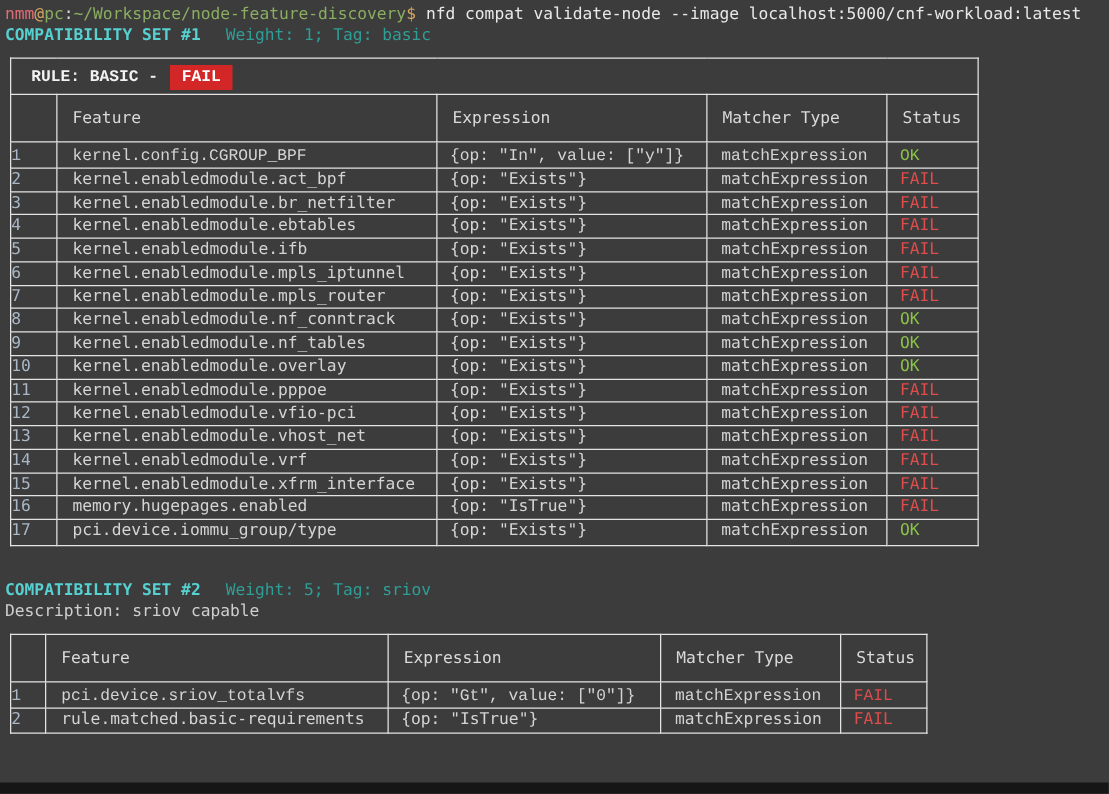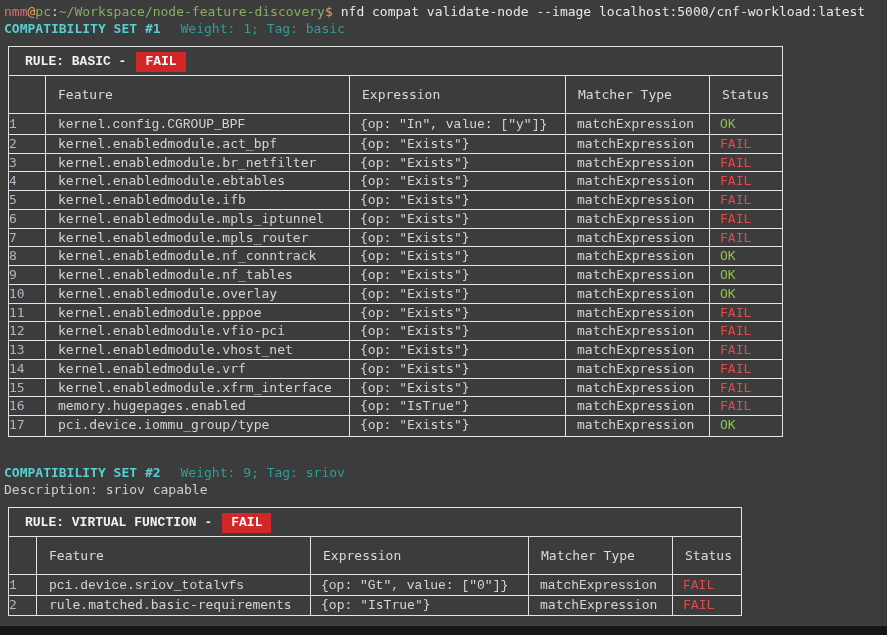--- a/index.html
+++ b/index.html
@@ -228,35 +228,32 @@
         <tr>
           <td class="col-num">17</td>
           <td class="col-feature">pci.device.iommu_group/type</td>
           <td class="col-expr">{op: "Exists"}</td>
           <td class="col-matcher">matchExpression</td>
           <td class="col-status st-ok">OK</td>
         </tr>
       </tbody>
   </table>
 
-  <div class="line gap-set2"><span class="set-title-text">COMPATIBILITY SET #2</span><span class="set-meta">Weight: 9; Tag: sriov</span></div>
+  <div class="line gap-set2"><span class="set-title-text">COMPATIBILITY SET #2</span><span class="set-meta">Weight: 5; Tag: sriov</span></div>
   <div class="line desc">Description: sriov capable</div>
 
   <table class="rule-table t2">
     <colgroup>
         <col class="c0">
         <col class="c1">
         <col class="c2">
         <col class="c3">
         <col class="c4">
       </colgroup>
     <tbody>
-        <tr class="title-tr">
-      <td colspan="5"><span class="rule-label">RULE: VIRTUAL FUNCTION -</span><span class="fail-badge">FAIL</span></td>
-    </tr>
     <tr class="head-tr">
       <th class="col-num"></th>
       <th>Feature</th>
       <th>Expression</th>
       <th>Matcher Type</th>
       <th>Status</th>
     </tr>
     </tbody>
       <tbody>
         <tr>

